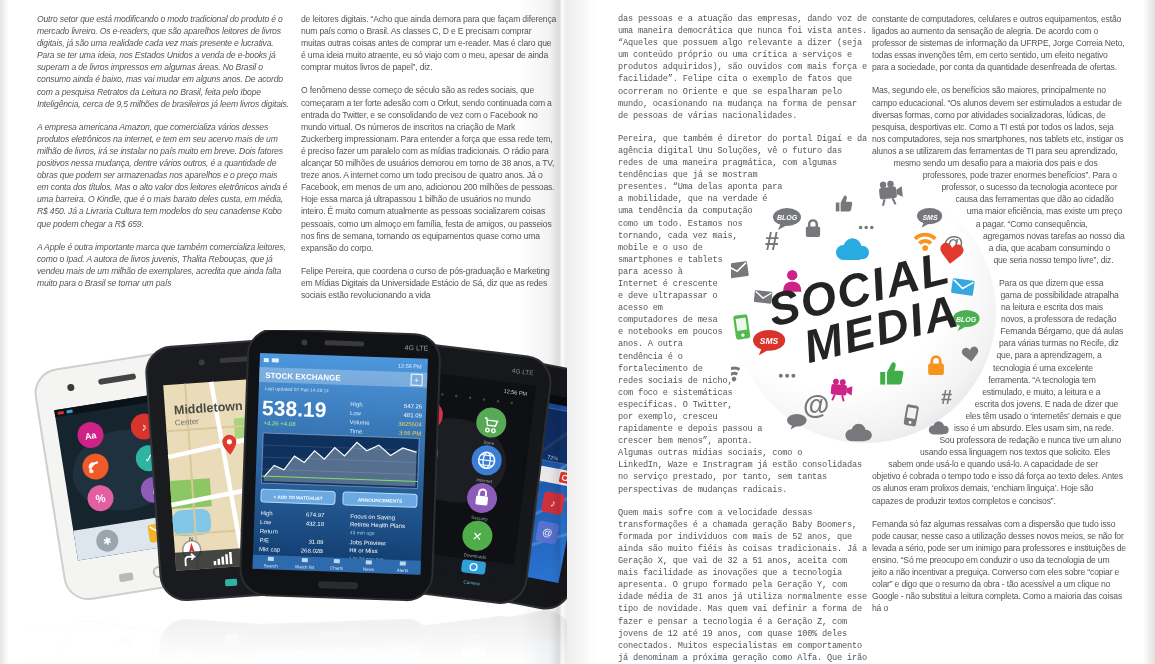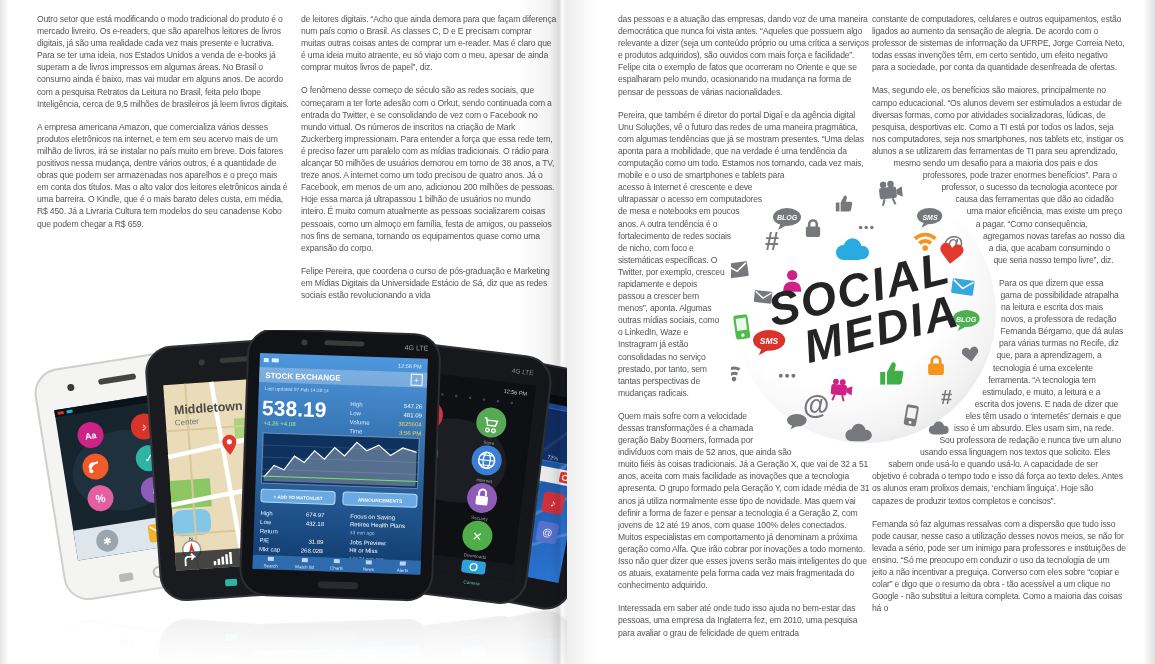--- a/index.html
+++ b/index.html
@@ -7,23 +7,23 @@
     width:1155px;height:664px;position:relative;overflow:hidden;
     background:#ffffff;
     font-family:"Liberation Sans","DejaVu Sans",sans-serif;
   }
   .col{
     position:absolute;top:13px;
     font-size:8.6px;line-height:12.1px;letter-spacing:-0.18px;
     color:#54565a;z-index:3;
   }
   .col p{margin:0 0 11px 0;}
-  #col1{left:37px;width:253px;}
+  #col1{left:37px;width:253px;font-style:italic;}
   #col2{left:301px;width:256px;}
-  #col3{left:618px;width:252px;height:651px;overflow:hidden;}
+  #col3{left:618px;width:252px;height:651px;overflow:hidden;font-family:Liberation Mono, monospace;}
   #col4{left:872px;width:254px;height:651px;overflow:hidden;}
   .spacer-r{float:right;width:162px;height:442px;
     shape-outside:circle(139px at 157px 300px);shape-margin:4px;}
   .spacer-l{float:left;width:132px;height:480px;
     shape-outside:circle(146px at -21px 300px);shape-margin:4px;}
   #phones{position:absolute;left:22px;top:330px;width:545px;height:334px;z-index:1;}
   #ball{position:absolute;left:731px;top:178px;width:268px;height:268px;z-index:1;}
   .gutter{position:absolute;left:520px;top:0;width:75px;height:664px;z-index:6;pointer-events:none;
     background:linear-gradient(to right,
       rgba(0,0,0,0) 0%,rgba(0,0,0,0.05) 40%,rgba(0,0,0,0.14) 52%,
@@ -39,20 +39,21 @@
   .bubble-txt{font-weight:bold;font-style:italic;fill:#ffffff;}
 </style>
 </head>
 <body>
 
 <div style="position:absolute;inset:0;">
 
   <div class="col" id="col1">
     <p>Outro setor que está modificando o modo tradicional do produto é o mercado livreiro. Os e-readers, que são aparelhos leitores de livros digitais, já são uma realidade cada vez mais presente e lucrativa. Para se ter uma ideia, nos Estados Unidos a venda de e-books já superam a de livros impressos em algumas áreas. No Brasil o consumo ainda é baixo, mas vai mudar em alguns anos. De acordo com a pesquisa Retratos da Leitura no Brasil, feita pelo Ibope Inteligência, cerca de 9,5 milhões de brasileiros já leem livros digitais.</p>
     <p>A empresa americana Amazon, que comercializa vários desses produtos eletrônicos na internet, e tem em seu acervo mais de um milhão de livros, irá se instalar no país muito em breve. Dois fatores positivos nessa mudança, dentre vários outros, é a quantidade de obras que podem ser armazenadas nos aparelhos e o preço mais em conta dos títulos. Mas o alto valor dos leitores eletrônicos ainda é uma barreira. O Kindle, que é o mais barato deles custa, em média, R$ 450. Já a Livraria Cultura tem modelos do seu canadense Kobo que podem chegar a R$ 659.</p>
+    <p>A Apple é outra importante marca que também comercializa leitores, como o Ipad. A autora de livros juvenis, Thalita Rebouças, que já vendeu mais de um milhão de exemplares, acredita que ainda falta muito para o Brasil se tornar um país</p>
   </div>
   <div class="col" id="col2">
     <p>de leitores digitais. “Acho que ainda demora para que façam diferença num país como o Brasil. As classes C, D e E precisam comprar muitas outras coisas antes de comprar um e-reader. Mas é claro que é uma ideia muito atraente, eu só viajo com o meu, apesar de ainda comprar muitos livros de papel”, diz.</p>
     <p>O fenômeno desse começo de século são as redes sociais, que começaram a ter forte adesão com o Orkut, sendo continuada com a entrada do Twitter, e se consolidando de vez com o Facebook no mundo virtual. Os números de inscritos na criação de Mark Zuckerberg impressionam. Para entender a força que essa rede tem, é preciso fazer um paralelo com as mídias tradicionais. O rádio para alcançar 50 milhões de usuários demorou em torno de 38 anos, a TV, treze anos. A internet como um todo precisou de quatro anos. Já o Facebook, em menos de um ano, adicionou 200 milhões de pessoas. Hoje essa marca já ultrapassou 1 bilhão de usuários no mundo inteiro. É muito comum atualmente as pessoas socializarem coisas pessoais, como um almoço em família, festa de amigos, ou passeios nos fins de semana, tornando os equipamentos quase como uma expansão do corpo.</p>
     <p>Felipe Pereira, que coordena o curso de pós-graduação e Marketing em Mídias Digitais da Universidade Estácio de Sá, diz que as redes sociais estão revolucionando a vida</p>
   </div>
   <div class="col" id="col3">
     <div class="spacer-r"></div>
     <p>das pessoas e a atuação das empresas, dando voz de uma maneira democrática que nunca foi vista antes. “Aqueles que possuem algo relevante a dizer (seja um conteúdo próprio ou uma crítica a serviços e produtos adquiridos), são ouvidos com mais força e facilidade”. Felipe cita o exemplo de fatos que ocorreram no Oriente e que se espalharam pelo mundo, ocasionando na mudança na forma de pensar de pessoas de várias nacionalidades.</p>
     <p>Pereira, que também é diretor do portal Digaí e da agência digital Unu Soluções, vê o futuro das redes de uma maneira pragmática, com algumas tendências que já se mostram presentes. “Uma delas aponta para a mobilidade, que na verdade é uma tendência da computação como um todo. Estamos nos tornando, cada vez mais, mobile e o uso de smartphones e tablets para acesso à Internet é crescente e deve ultrapassar o acesso em computadores de mesa e notebooks em poucos anos. A outra tendência é o fortalecimento de redes sociais de nicho, com foco e sistemáticas específicas. O Twitter, por exemplo, cresceu rapidamente e depois passou a crescer bem menos”, aponta. Algumas outras mídias sociais, como o LinkedIn, Waze e Instragram já estão consolidadas no serviço prestado, por tanto, sem tantas perspectivas de mudanças radicais.</p>

